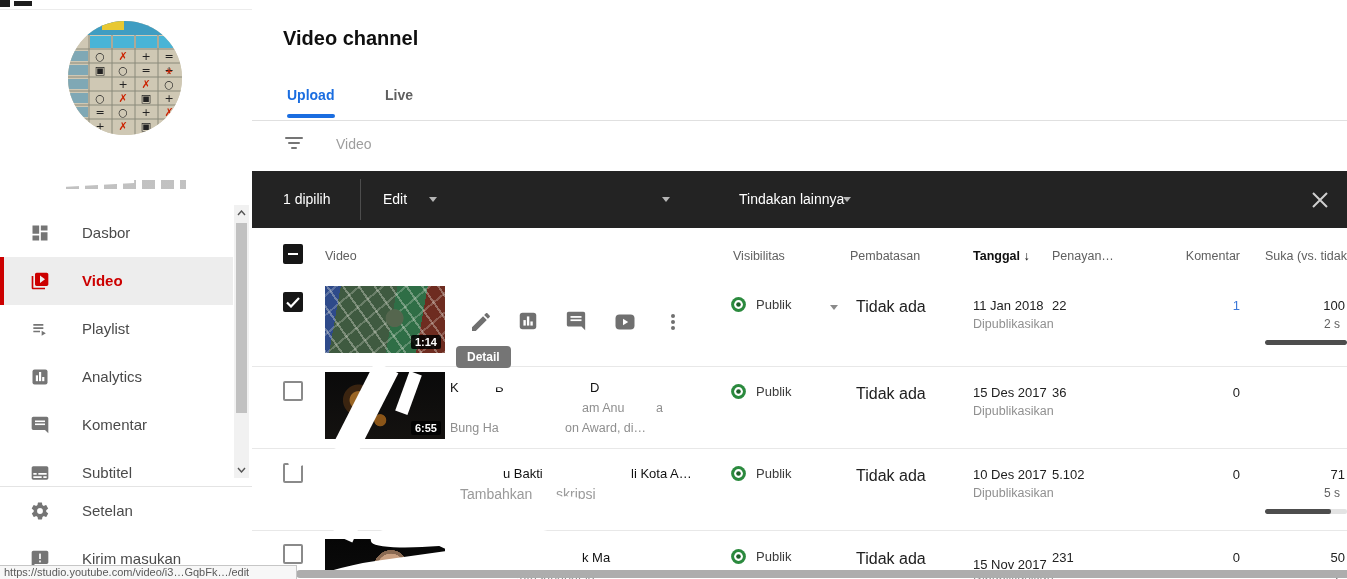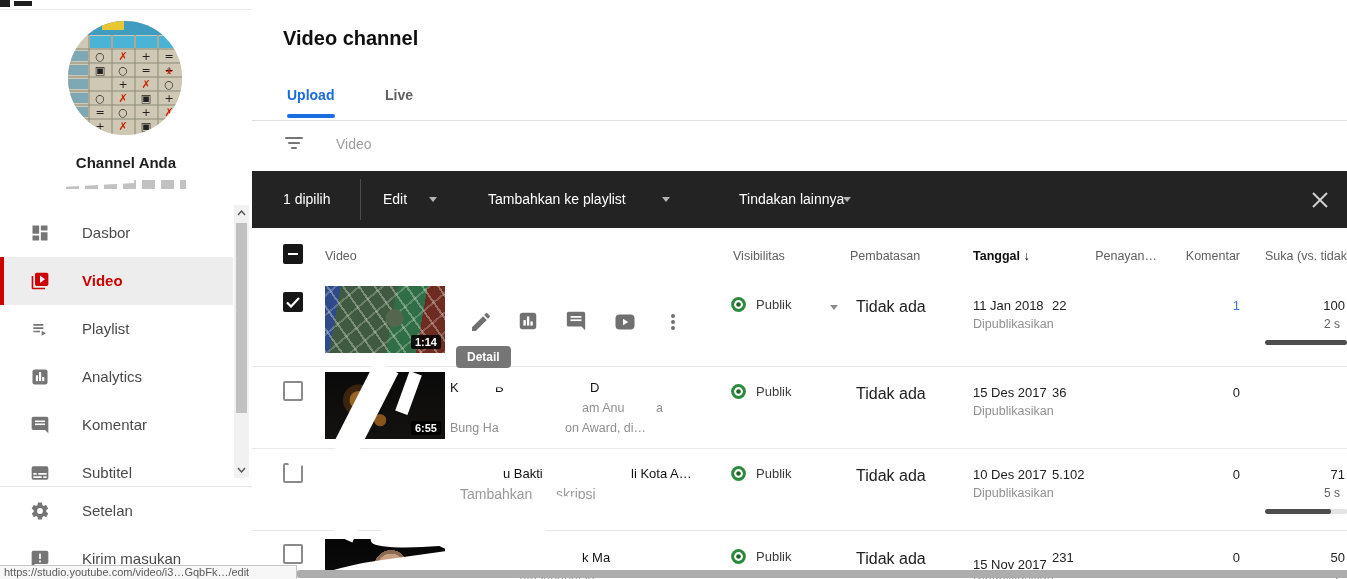--- a/index.html
+++ b/index.html
@@ -150,21 +150,20 @@
         <g fill="#cc2200" font-family="'DejaVu Sans',sans-serif" font-size="11" text-anchor="middle">
           <text x="55" y="39">✗</text>
             <text x="101" y="53">⚹</text>
             <text x="78" y="67">✗</text>
           <text x="55" y="81">✗</text>
             <text x="101" y="95">✗</text>
             <text x="55" y="109">✗</text>
         </g>
       </svg>
     </div>
-    <div id="channel-name">Channel Anda</div>
     <div class="sub-redact"></div>
     <div class="scrib" style="left:62px;top:175px;width:72px;height:10px;transform:rotate(-3deg)"></div>
 
     <div class="snav" style="top:209px">
       <span class="sicon">
         <svg width="20" height="20" viewBox="0 0 24 24" fill="#757575">
             <path d="M3 13h8V3H3v10zm0 8h8v-6H3v6zm10 0h8V11h-8v10zm0-18v6h8V3h-8z"></path>
           </svg></span>
       <span class="slabel">Dasbor</span>
     </div>
@@ -254,42 +253,41 @@
         <div style="width:12px"></div>
         <div style="width:6px"></div>
     </div>
     <div id="filter-text">Video</div>
 
     <div id="seltool">
       <div class="titem" style="left:31px">1 dipilih</div>
       <div class="vdiv"></div>
       <div class="titem" style="left:131px">Edit</div>
       <span class="tri" style="left:177px"></span>
-      <div class="titem" style="left:236px">Tambahkan ke playlist</div>
       <span class="tri" style="left:410px"></span>
       <div class="titem" style="left:487px">Tindakan lainnya</div>
       <span class="tri" style="left:591px"></span>
       <div id="close-x">
         <svg width="20" height="20" viewBox="0 0 20 20">
             <path d="M3 3l14 14M17 3L3 17" stroke="#cfcfcf" stroke-width="2" fill="none"></path>
           </svg></div>
     </div>
 
     <div id="thead">
       <div class="cb dark" style="left:31px;top:16px">
         <div style="width:10px;height:2px;background:#fff"></div>
       </div>
       <div class="hcell" style="left:73px">Video</div>
       <div class="hcell" style="left:481px">Visibilitas</div>
       <div class="hcell" style="left:598px">Pembatasan</div>
       <div class="hcell" style="left:721px;color:#0f0f0f;font-weight:bold">
         <span>Tanggal</span>
         <span style="font-weight:bold">↓</span>
       </div>
-      <div class="hcell" style="left:800px;width:105px;text-align:right">Penayan…</div>
+      <div class="hcell" style="left:800px;width:105px;">Penayan…</div>
       <div class="hcell" style="left:888px;width:100px;text-align:right">Komentar</div>
       <div class="hcell" style="left:1013px">Suka (vs. tidak</div>
     </div>
 
     <div class="row" style="top:280px;height:86px">
       <div class="cb dark" style="left:31px;top:12px">
         <svg width="14" height="11" viewBox="0 0 14 11">
             <path d="M1 5.5l4 4L13 1" stroke="#fff" stroke-width="2.2" fill="none"></path>
           </svg>
       </div>

